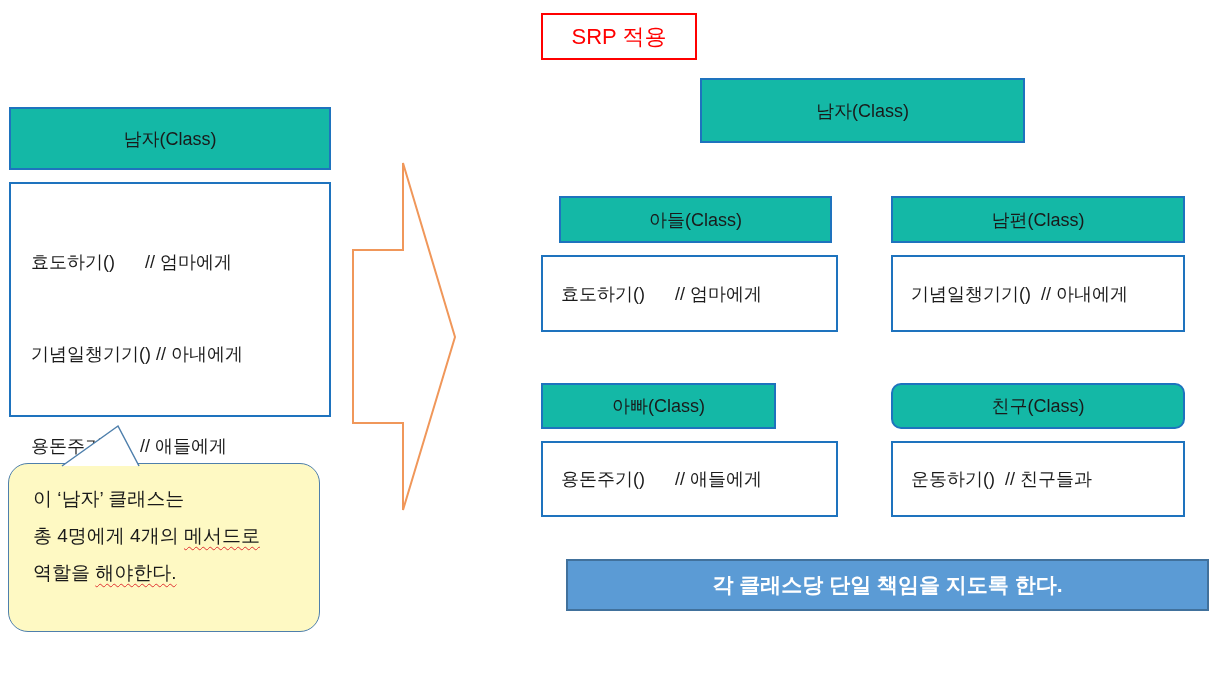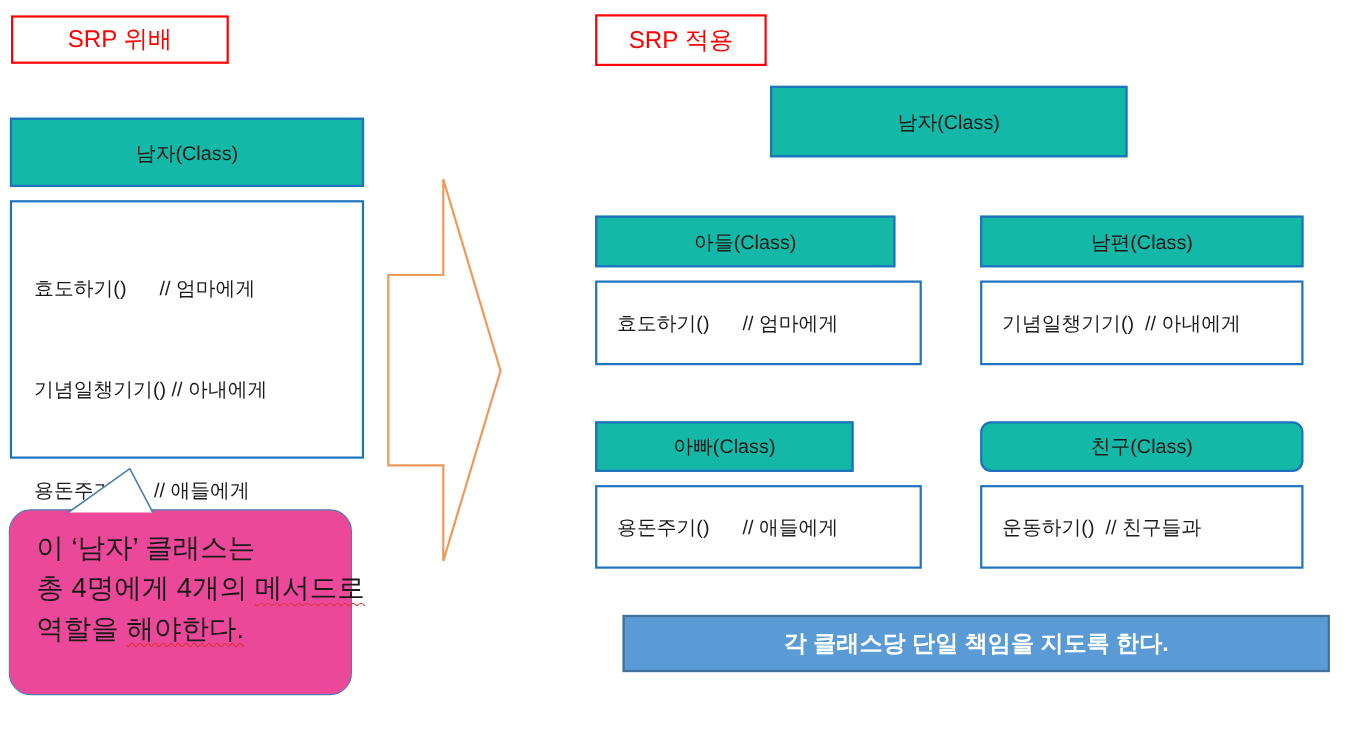--- a/index.html
+++ b/index.html
@@ -51,22 +51,22 @@
     border:2px solid var(--box-border);
     background:#FFFFFF;
     font-size:18px;
     padding:11px 0 0 20px;
     white-space:pre;
   }
   .methods-list .m-line{line-height:50px;}
   .bubble{
     border:1.5px solid var(--bubble-border);
     border-radius:20px;
-    background:#ec4899;
-    font-size:25px;
+    background:#fef9c3;
+    font-size:19px;
     padding:16px 0 0 24px;
   }
   .bubble .c-line{line-height:37px;white-space:pre;}
   .wavy{
     text-decoration-line:underline;
     text-decoration-style:wavy;
     text-decoration-color:var(--wave);
     text-decoration-thickness:1px;
     text-underline-offset:4px;
   }
@@ -81,23 +81,20 @@
   svg.overlay{
     position:absolute;left:0;top:0;
     pointer-events:none;
   }
 </style>
 </head>
 <body>
 
 <div class="canvas">
 
-  <div class="abs title-box" style="left:10px;top:14px;width:198px;height:44px;">
-    <span>SRP 위배</span>
-  </div>
 
   <div class="abs class-box" style="left:9px;top:107px;width:322px;height:63px;">
     <span>남자(Class)</span>
   </div>
 
   <div class="abs methods-list" style="left:9px;top:182px;width:322px;height:235px;">
     <div class="m-line">효도하기()      // 엄마에게</div>
     <div class="m-line">기념일챙기기() // 아내에게</div>
     <div class="m-line">용돈주기()     // 애들에게</div>
     <div class="m-line">운동하기()    // 친구들과</div>
@@ -115,21 +112,21 @@
   </svg>
 
   <div class="abs title-box" style="left:541px;top:13px;width:156px;height:47px;">
     <span>SRP 적용</span>
   </div>
 
   <div class="abs class-box" style="left:700px;top:78px;width:325px;height:65px;">
     <span>남자(Class)</span>
   </div>
 
-  <div class="abs class-box" style="left:541px;top:196px;width:273px;height:47px;">
+  <div class="abs class-box" style="left:559px;top:196px;width:273px;height:47px;">
     <span>아들(Class)</span>
   </div>
   <div class="abs class-box" style="left:891px;top:196px;width:294px;height:47px;">
     <span>남편(Class)</span>
   </div>
   <div class="abs method-box" style="left:541px;top:255px;width:297px;height:77px;">
     <span>효도하기()      // 엄마에게</span>
   </div>
   <div class="abs method-box" style="left:891px;top:255px;width:294px;height:77px;">
     <span>기념일챙기기()  // 아내에게</span>

